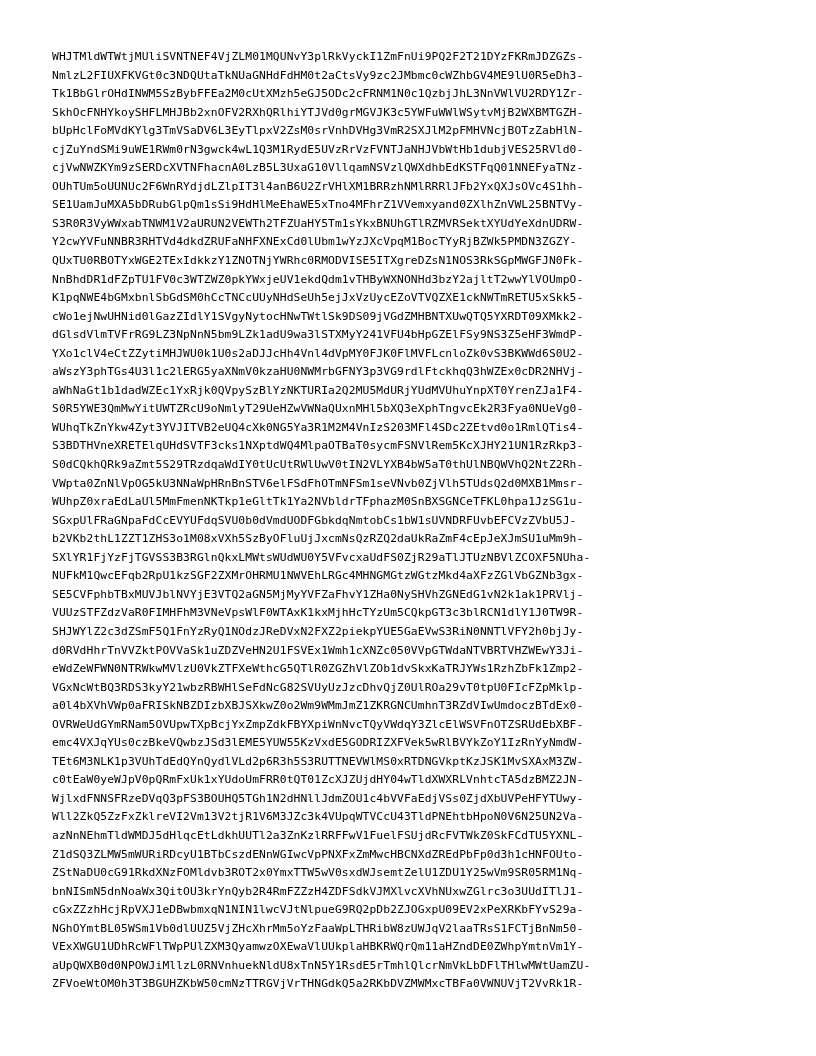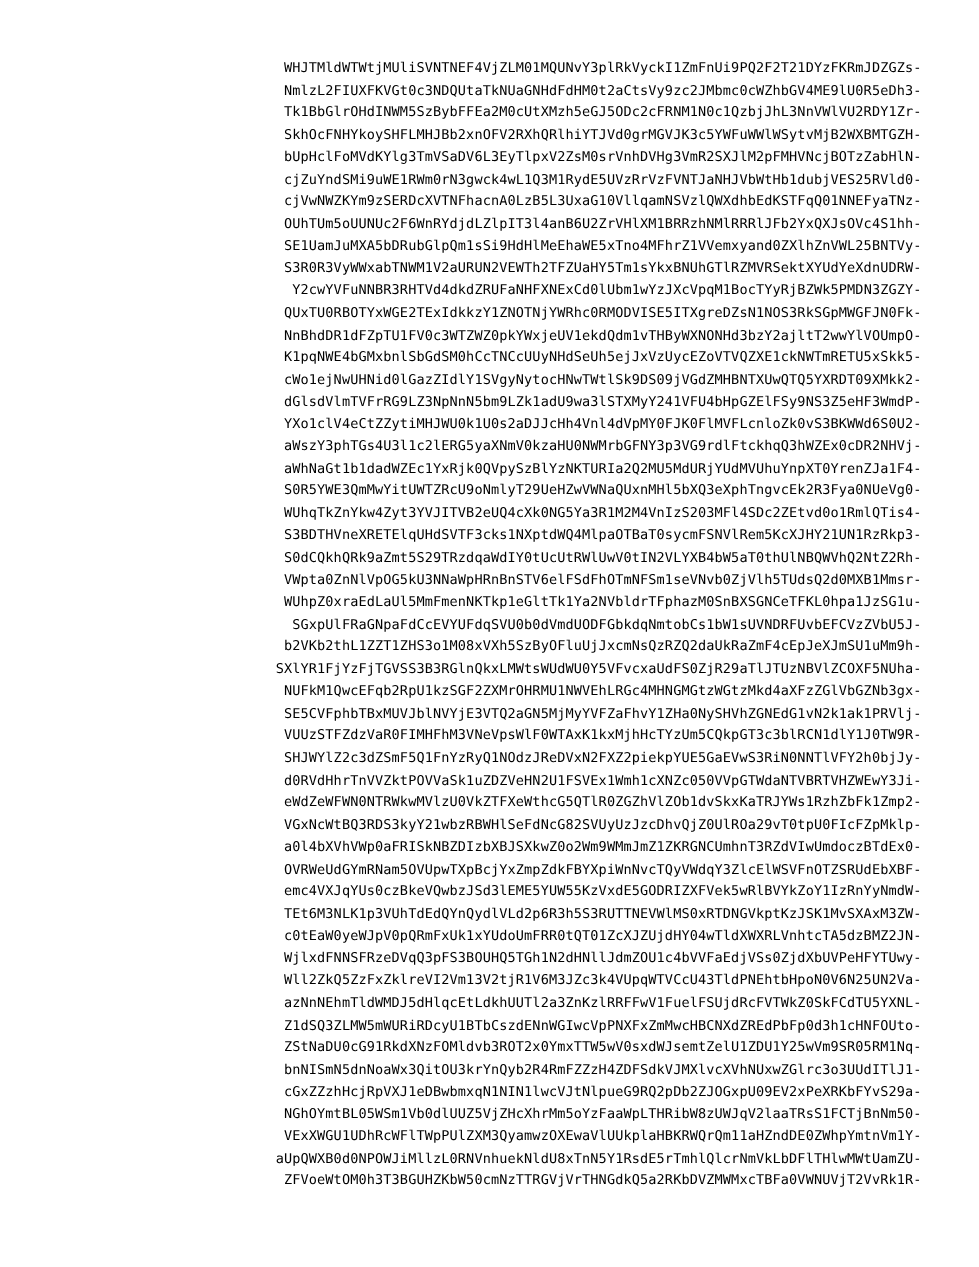--- a/index.html
+++ b/index.html
@@ -23,21 +23,20 @@
   }
   .blob {
     margin: 0;
     font-family: "DejaVu Sans Mono", monospace;
     font-size: 11.3px;
     line-height: 18.55px;
     color: #000000;
     letter-spacing: 0.1px;
     white-space: pre;
     word-break: break-all;
-    text-align: right;
   }
 </style>
 </head>
 <body>
 
 <div class="page">
   <pre class="blob">WHJTMldWTWtjMUliSVNTNEF4VjZLM01MQUNvY3plRkVyckI1ZmFnUi9PQ2F2T21DYzFKRmJDZGZs-
 NmlzL2FIUXFKVGt0c3NDQUtaTkNUaGNHdFdHM0t2aCtsVy9zc2JMbmc0cWZhbGV4ME9lU0R5eDh3-
 Tk1BbGlrOHdINWM5SzBybFFEa2M0cUtXMzh5eGJ5ODc2cFRNM1N0c1QzbjJhL3NnVWlVU2RDY1Zr-
 SkhOcFNHYkoySHFLMHJBb2xnOFV2RXhQRlhiYTJVd0grMGVJK3c5YWFuWWlWSytvMjB2WXBMTGZH-

